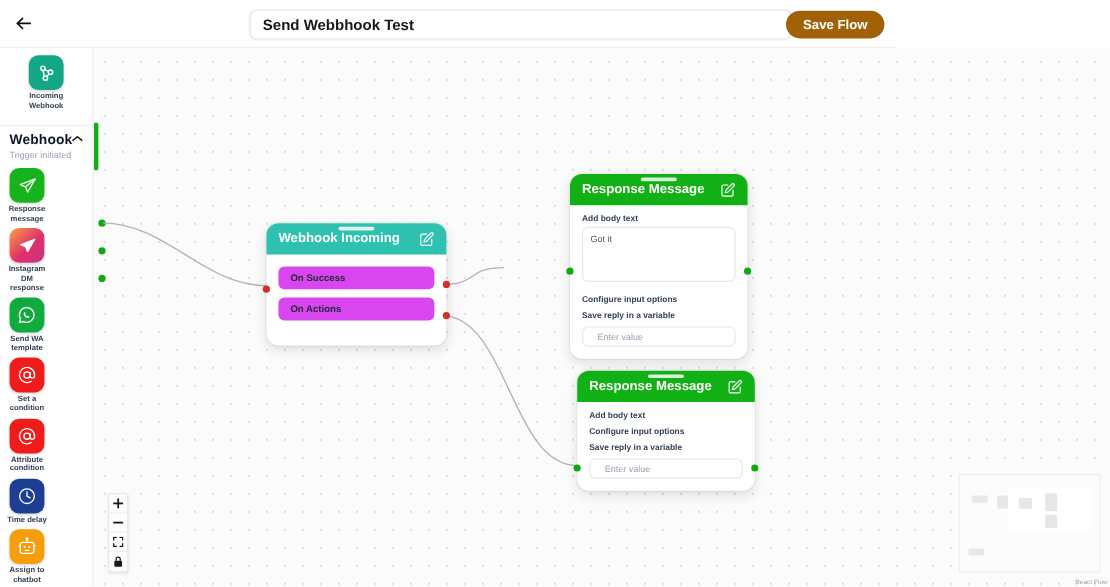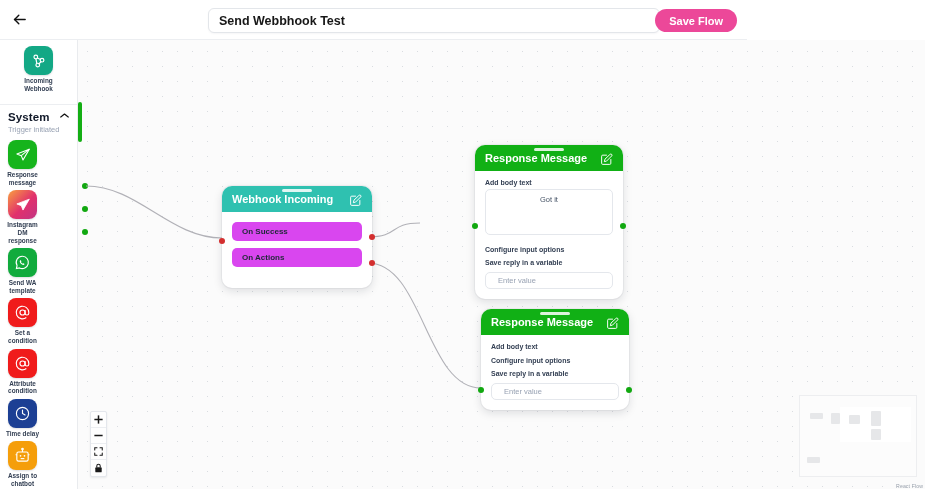--- a/index.html
+++ b/index.html
@@ -23,21 +23,21 @@
   }
   .title-input {
     position: absolute; left: 208px; top: 8px; width: 452px; height: 25px;
     border: 1px solid #e3e6ea; border-radius: 6px; background: #fff;
     font-family: "Liberation Sans", sans-serif; font-size: 12.5px; font-weight: 700;
     color: #171717; padding: 0 10px; outline: none;
     box-shadow: 0 1px 2px rgba(16,24,40,0.04);
   }
   .save-btn {
     position: absolute; right: 10px; top: 9px; height: 23px; padding: 4px 14px;
-    background: #ec4899; color: #fff; border: none; border-radius: 12px;
+    background: #a16207; color: #fff; border: none; border-radius: 12px;
     font-family: "Liberation Sans", sans-serif; font-size: 11px; font-weight: 700;
     cursor: pointer; display: flex; align-items: center; justify-content: center;
   }
 
   
   .sidebar {
     position: absolute; left: 0; top: 40px; width: 78px; height: 449px;
     background: #ffffff; border-right: 1px solid #e9ebee;
     overflow: hidden; z-index: 30;
   }
@@ -97,21 +97,21 @@
 
   .pill {
     height: 19px; border-radius: 5px; background: #d946ef; display: flex;
     align-items: center; padding: 0 10px; font-size: 8px; font-weight: 700;
     color: #1f2937; margin: 0 6px 7px 6px; cursor: pointer;
   }
   .fld-label { font-size: 7px; color: #344054; font-weight: 600; margin-bottom: 3px; }
   .ta {
     width: 100%; height: 46px; border: 1px solid #e4e7ec; border-radius: 5px;
     background: #fff; font-family: "Liberation Sans", sans-serif; font-size: 7.5px;
-    color: #475467; padding: 5px 6px; resize: none; outline: none; text-align: center;
+    color: #475467; padding: 5px 6px; resize: none; outline: none;
   }
   .sub-link { font-size: 7px; color: #344054; font-weight: 600; margin: 7px 0 6px 0; cursor: pointer; }
   .inp {
     width: 100%; height: 17px; border: 1px solid #e4e7ec; border-radius: 5px;
     background: #fff; font-family: "Liberation Sans", sans-serif; font-size: 7.5px;
     color: #475467; padding: 0 12px; outline: none;
   }
   .inp::placeholder { color: #98a2b3; }
 
   .handle { position: absolute; width: 6px; height: 6px; border-radius: 50%; }
@@ -179,21 +179,21 @@
             <path d="M10.4 8.5 L14.8 10.6"></path>
               <path d="M15.6 13.7 L12.6 16.6"></path>
               <path d="M8.4 9.6 L9.6 15.9"></path>
           </svg>
         </div>
         <div class="sb-label">Incoming Webhook</div>
       </div>
     </div>
 
     <div class="sb-section-head">
-      <div class="sb-section-title">System</div>
+      <div class="sb-section-title">Webhook</div>
       <div class="chev">
         <svg width="9" height="7" viewBox="0 0 12 8" fill="none" stroke="#111" stroke-width="1.6" stroke-linecap="round" stroke-linejoin="round">
             <polyline points="1 6 6 2 11 6"></polyline>
           </svg>
       </div>
     </div>
     <div class="sb-section-sub">Trigger initiated</div>
 
     <div class="sb-grid" id="sb-grid">
         <div class="sb-item">

